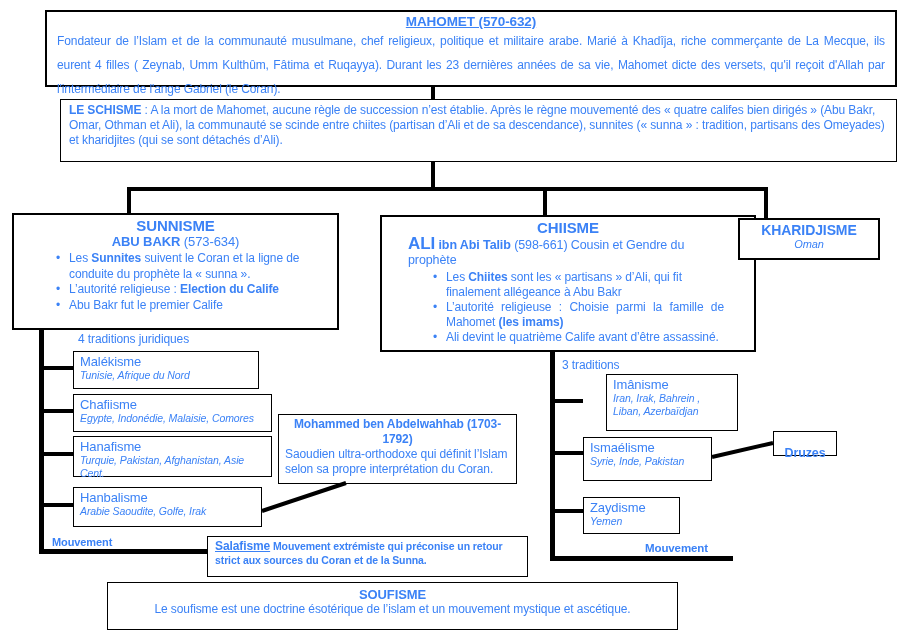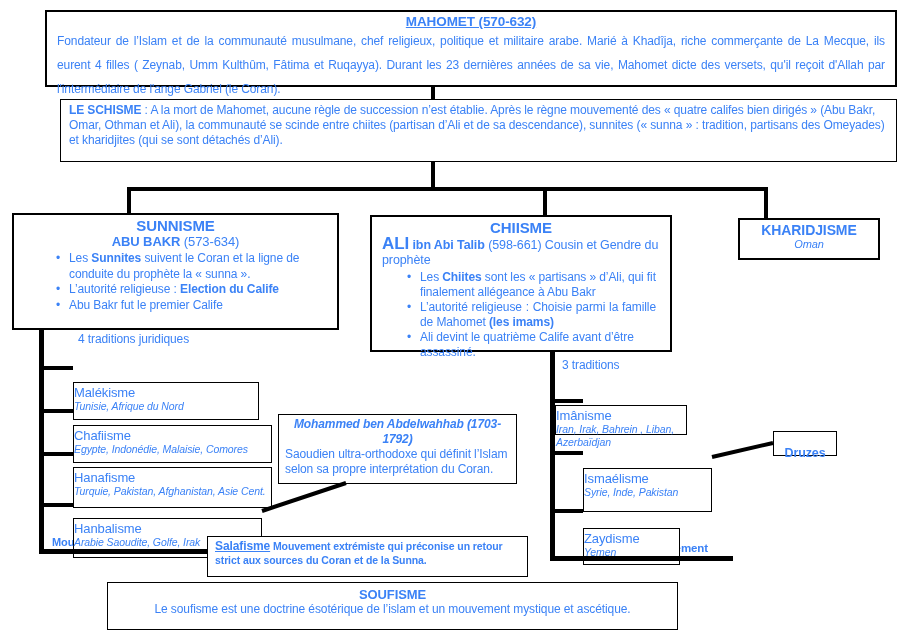--- a/index.html
+++ b/index.html
@@ -23,43 +23,43 @@
   
   #box-mahomet{left:45px;top:10px;width:852px;height:77px;padding:2px 10px;}
   #box-mahomet .title{font-size:13.5px;}
   #box-mahomet .body{font-size:12px;line-height:24px;}
   #box-schisme{left:60px;top:99px;width:837px;height:63px;padding:3px 8px;font-size:12px;line-height:15px;}
 
   
   #box-sunnisme{left:12px;top:213px;width:327px;height:117px;padding:3px 15px;font-size:12px;line-height:15.5px;}
   #box-sunnisme .title{font-size:15px;}
   #box-sunnisme .leader{text-align:center;font-size:13px;margin-bottom:2px;}
-  #box-chiisme{left:370px;top:215px;width:302px;height:137px;padding:3px 8px;font-size:12px;line-height:15px;}
+  #box-chiisme{left:380px;top:215px;width:376px;height:137px;padding:3px 24px;font-size:12px;line-height:15px;}
   #box-chiisme .title{font-size:15px;}
   #box-chiisme .leader{font-size:12.5px;margin:1px 0 2px 2px;}
   #box-chiisme .big{font-size:17px;font-weight:bold;}
   #box-kharidjisme{left:738px;top:218px;width:142px;height:42px;padding:2px;}
   #box-kharidjisme .title{font-size:14px;}
   #box-kharidjisme .sub{text-align:center;font-size:11px;}
 
   
-  .trad{padding:2px 0;margin-top:31px;}
+  .trad{padding:2px 6px;}
   .trad .name{font-size:13px;line-height:15px;}
   .trad .regions{font-size:10.5px;font-style:italic;line-height:12.5px;}
   #box-malekisme{left:73px;top:351px;width:186px;height:38px;}
   #box-chafiisme{left:73px;top:394px;width:199px;height:38px;}
   #box-hanafisme{left:73px;top:436px;width:199px;height:41px;}
   #box-hanbalisme{left:73px;top:487px;width:189px;height:40px;}
-  #box-imanisme{left:555px;top:374px;width:132px;height:30px;}
+  #box-imanisme{left:606px;top:374px;width:132px;height:57px;}
   #box-ismaelisme{left:583px;top:437px;width:129px;height:44px;}
   #box-zaydisme{left:583px;top:497px;width:97px;height:37px;}
 
   #box-wahhabisme{left:278px;top:414px;width:239px;height:70px;padding:2px 6px;font-size:12px;line-height:15px;}
   #box-wahhabisme .title{font-size:12.5px;}
-  #box-wahhabisme .founder{font-weight:bold;text-align:center;font-style:italic;}
+  #box-wahhabisme .founder{font-weight:bold;text-align:center;}
   #box-salafisme{left:207px;top:536px;width:321px;height:41px;padding:3px 7px;font-size:10.5px;font-weight:600;line-height:13.5px;}
   #box-salafisme .stitle{font-size:12px;font-weight:bold;text-decoration:underline;}
   #box-druzes{left:773px;top:431px;width:64px;height:25px;font-weight:bold;font-size:12.5px;text-align:center;padding-top:14px;}
   #box-alaouites{left:733px;top:512px;width:164px;height:76px;padding:2px 7px;font-size:12px;line-height:16px;}
   #box-alaouites .title{font-size:12.5px;}
   #box-soufisme{left:107px;top:582px;width:571px;height:48px;padding:4px 8px;}
   #box-soufisme .title{font-size:13px;}
   #box-soufisme .body{text-align:center;font-size:12px;}
 
   

